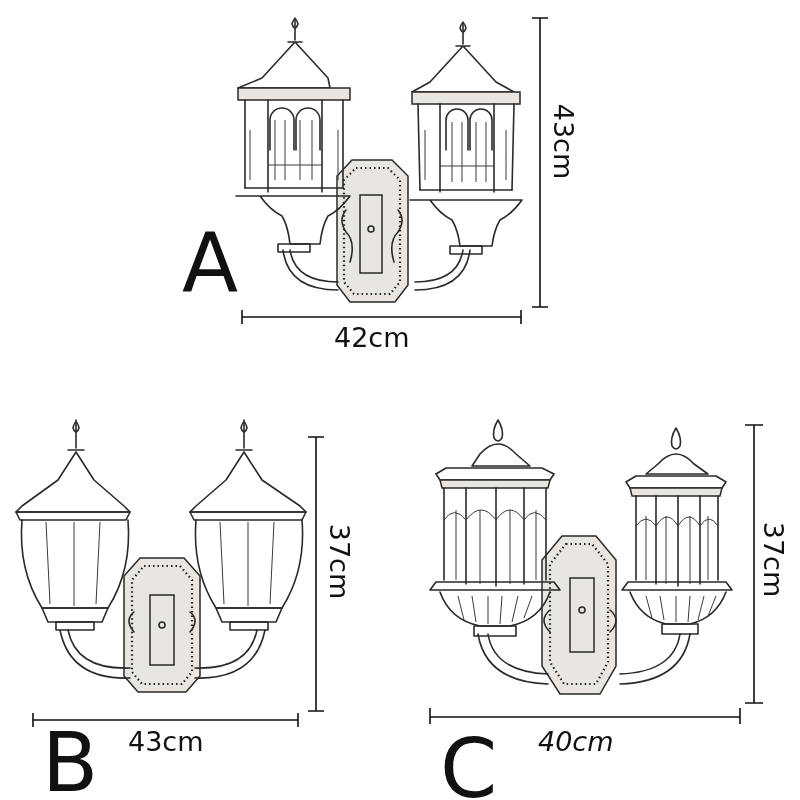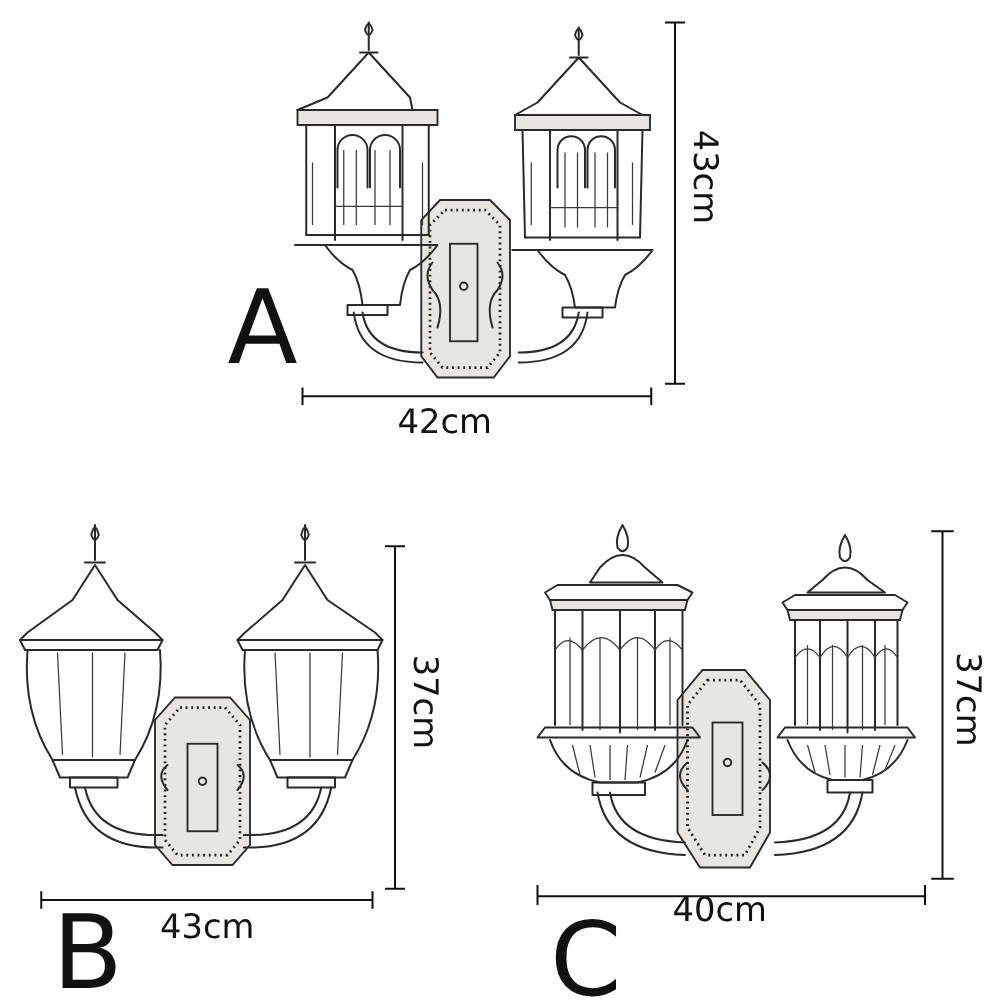--- a/index.html
+++ b/index.html
@@ -50,21 +50,21 @@
     <path class="ink" d="M420 190 L512 190"></path>
     <path class="ink" d="M446 150 v-30 a11 11 0 0 1 22 0 v30 M470 150 v-30 a11 11 0 0 1 22 0 v30"></path>
     <path class="ink-thin" d="M452 122 v60 M462 122 v60 M476 122 v60 M486 122 v60 M425 130 v50 M506 130 v50 M440 166 h54"></path>
     <path class="ink" d="M410 200 L522 200 q-10 14 -22 20 q-6 10 -8 26 L460 246 q-2 -16 -8 -26 q-12 -6 -22 -20 Z"></path>
     <path class="ink" d="M450 246 h32 v8 h-32 Z"></path>
 
     <path class="dimline" d="M242 310 L242 324 M242 317 L521 317 M521 310 L521 324"></path>
     <path class="dimline" d="M532 18 L548 18 M540 18 L540 307 M532 307 L548 307"></path>
   </svg>
   <div class="letter" style="left:182px;top:222px;">A</div>
-  <div class="dim-label" style="left:318px;top:324px;">42cm</div>
+  <div class="dim-label" style="left:334px;top:324px;">42cm</div>
   <div class="dim-label vertical" style="left:526px;top:128px;">43cm</div>
 </div>
 
 <div class="panel" style="left:0;top:400px;width:400px;height:400px;">
   <svg width="400" height="400" viewBox="0 0 400 400" style="left:0;top:0;">
 
     <path class="ink-fill" d="M140 158 L184 158 L200 176 L200 276 L186 292 L138 292 L124 276 L124 176 Z"></path>
     <path class="dots" d="M144 166 L180 166 L192 180 L192 272 L182 284 L142 284 L132 272 L132 180 Z"></path>
     <rect class="ink-fill" x="150" y="195" width="24" height="70"></rect>
     <circle class="ink" cx="162" cy="225" r="3"></circle>
@@ -130,15 +130,15 @@
     <path class="ink-thin" d="M246 116 q11 -18 22 0 M268 116 q11 -18 22 0 M226 116 q10 -14 20 0 M290 116 q9 -14 18 0 M236 106 v64 M256 106 v68 M280 106 v68 M298 106 v64"></path>
     <path class="ink" d="M212 180 L322 180 L316 172 L218 172 Z"></path>
     <path class="ink" d="M220 182 q10 26 36 32 L280 214 q26 -6 36 -32"></path>
     <path class="ink-thin" d="M236 186 l6 22 M250 186 l4 24 M266 186 v26 M280 186 l-2 26 M294 186 l-6 24 M306 186 l-8 20"></path>
     <path class="ink" d="M252 214 h36 v10 h-36 Z"></path>
 
     <path class="dimline" d="M20 298 L20 314 M20 307 L330 307 M330 298 L330 314"></path>
     <path class="dimline" d="M335 15 L353 15 M344 15 L344 293 M335 293 L353 293"></path>
   </svg>
   <div class="letter" style="left:30px;top:318px;">C</div>
-  <div class="dim-label" style="left:128px;top:305px;">40cm</div>
+  <div class="dim-label" style="left:128px;top:318px;font-style:italic;">40cm</div>
   <div class="dim-label vertical" style="left:326px;top:136px;">37cm</div>
 </div>
 
 </body></html>

